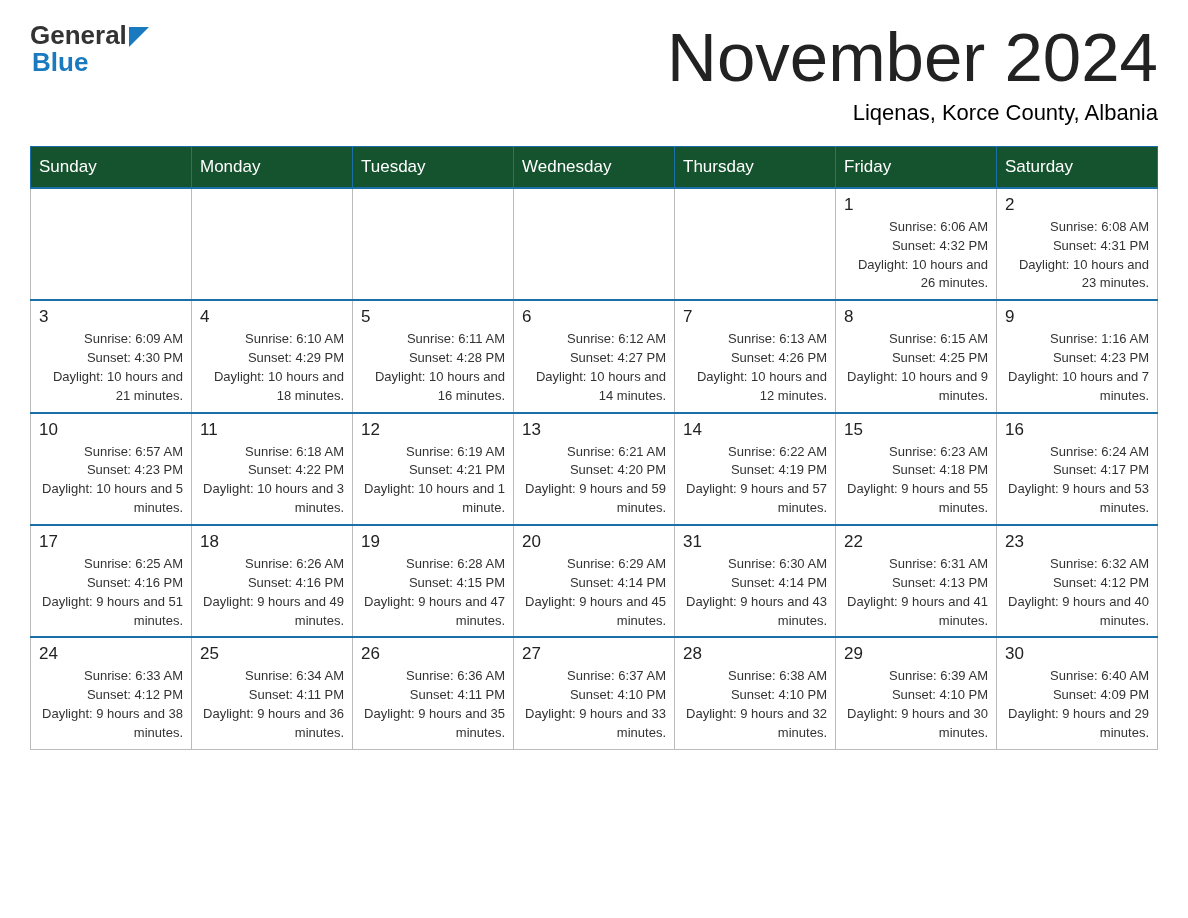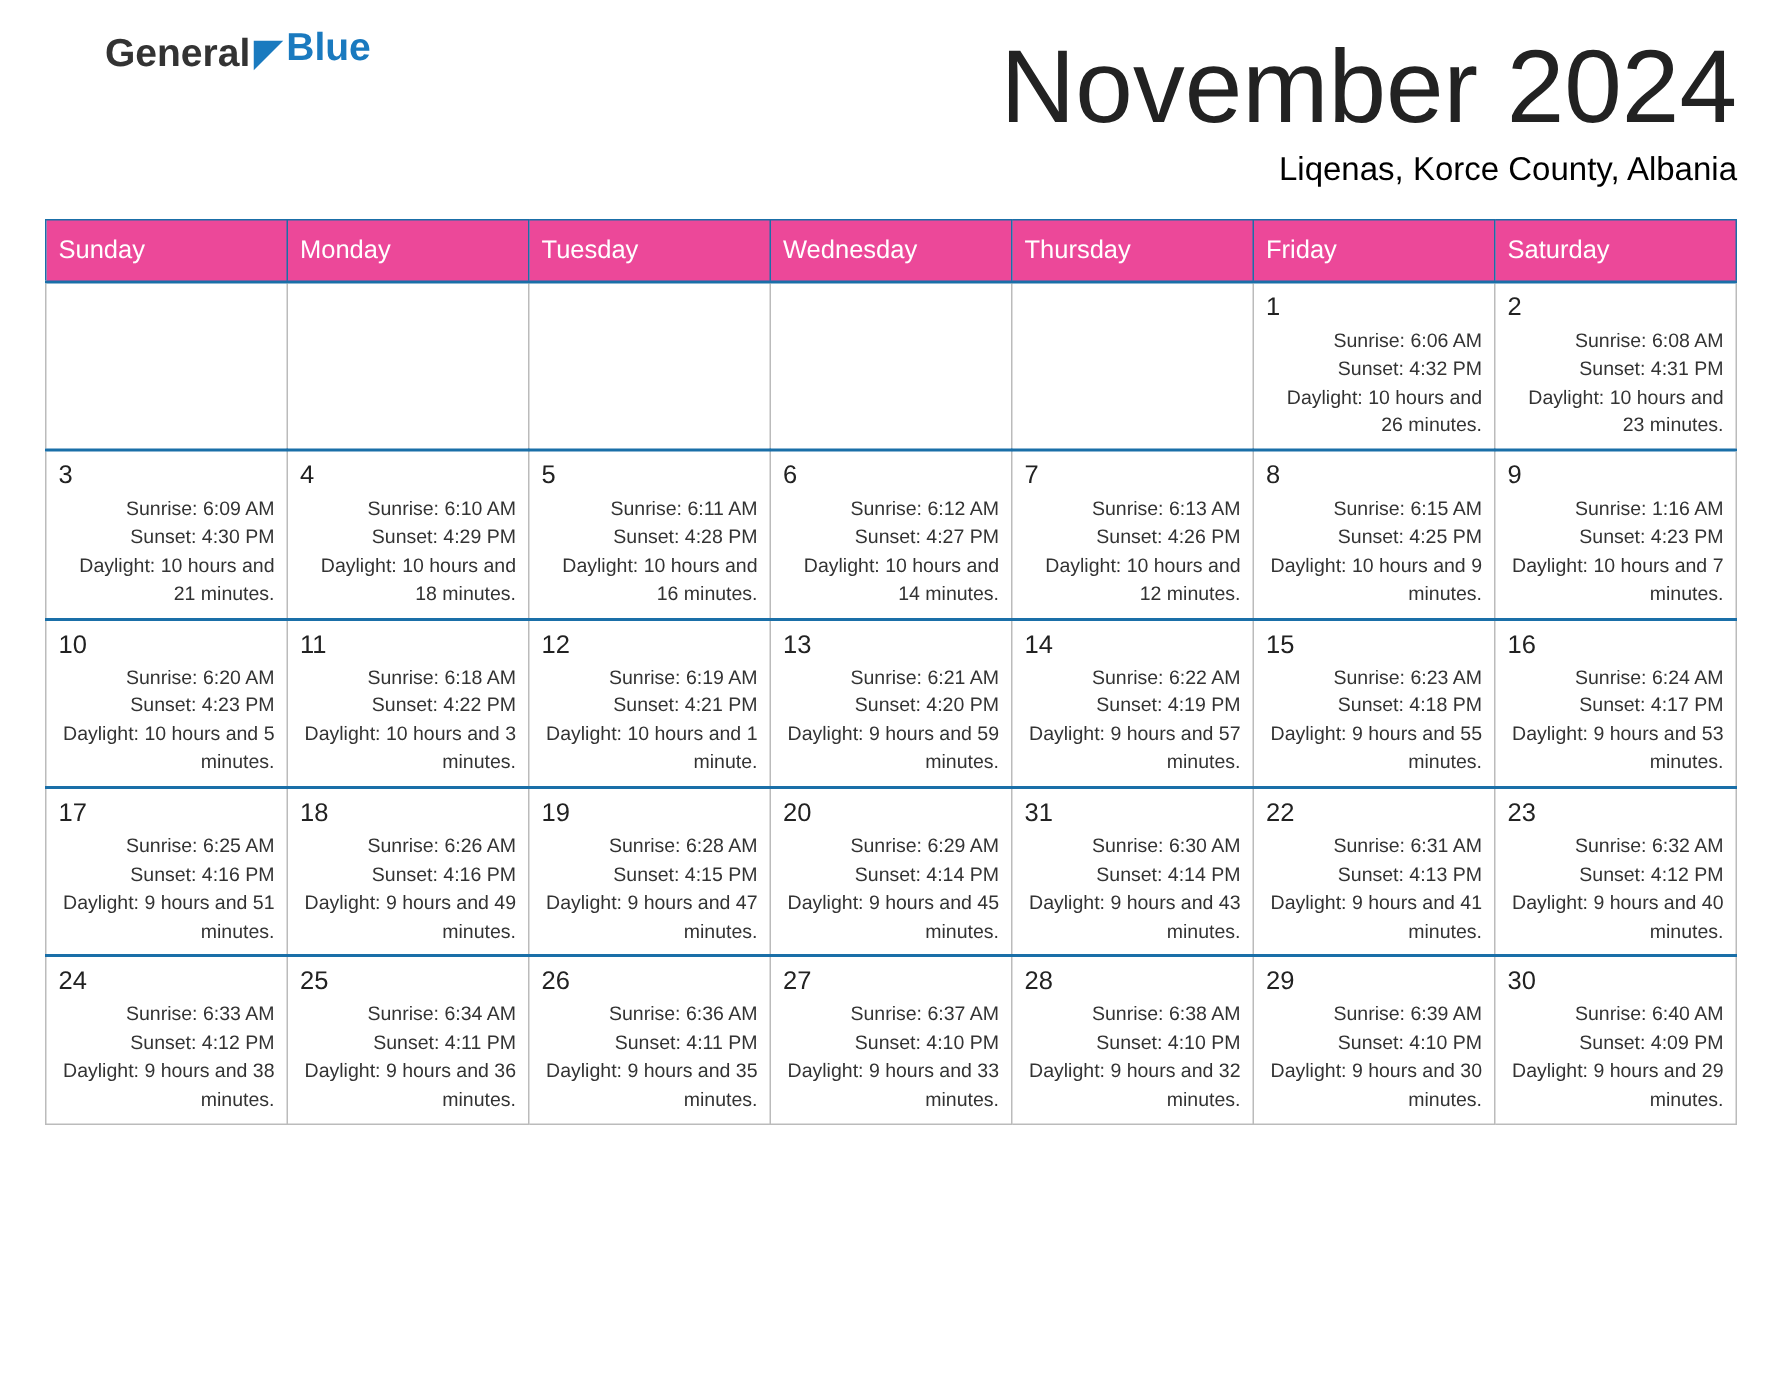--- a/index.html
+++ b/index.html
@@ -29,22 +29,21 @@
     .logo-blue {
       font-size: 26px;
       font-weight: bold;
       color: #1a7abf;
       display: block;
       margin-top: -4px;
       margin-left: 2px;
     }
     .logo-block {
       display: flex;
-      flex-direction: row;
-      margin-left: 40px;
+      flex-direction: column;
     }
     .logo-top-row {
       display: flex;
       align-items: center;
     }
     .title-block {
       text-align: right;
     }
     .month-title {
       font-size: 69px;
@@ -56,21 +55,21 @@
       font-size: 22px;
       color: #000000;
       margin-top: 4px;
     }
     .calendar {
       width: 100%;
       border-collapse: collapse;
       border: 1px solid #999;
     }
     .calendar th {
-      background-color: #ec4899;
+      background-color: #14532d;
       color: #fff;
       padding: 10px 8px;
       font-size: 17px;
       font-weight: normal;
       text-align: left;
       border: 1px solid #1a6fa8;
     }
     .calendar td {
       vertical-align: top;
       padding: 6px 8px;
@@ -196,21 +195,21 @@
         <td>
           <span class="day-number">9</span>
           <div class="day-info" style="white-space: pre-line;">Sunrise: 1:16 AM
 Sunset: 4:23 PM
 Daylight: 10 hours and 7 minutes.</div>
         </td>
       </tr>
       <tr>
         <td>
           <span class="day-number">10</span>
-          <div class="day-info" style="white-space: pre-line;">Sunrise: 6:20 AM
+          <div class="day-info" style="white-space: pre-line;">Sunrise: 6:57 AM
 Sunset: 4:23 PM
 Daylight: 10 hours and 5 minutes.</div>
         </td>
         <td>
           <span class="day-number">11</span>
           <div class="day-info" style="white-space: pre-line;">Sunrise: 6:18 AM
 Sunset: 4:22 PM
 Daylight: 10 hours and 3 minutes.</div>
         </td>
         <td>

